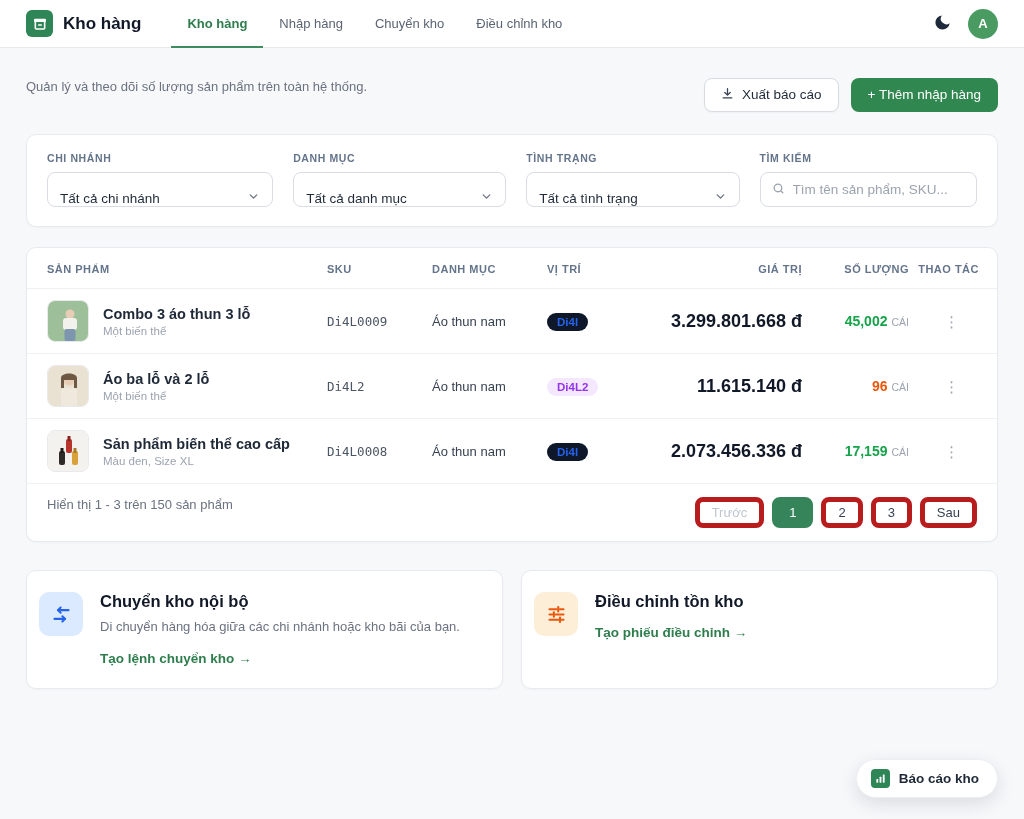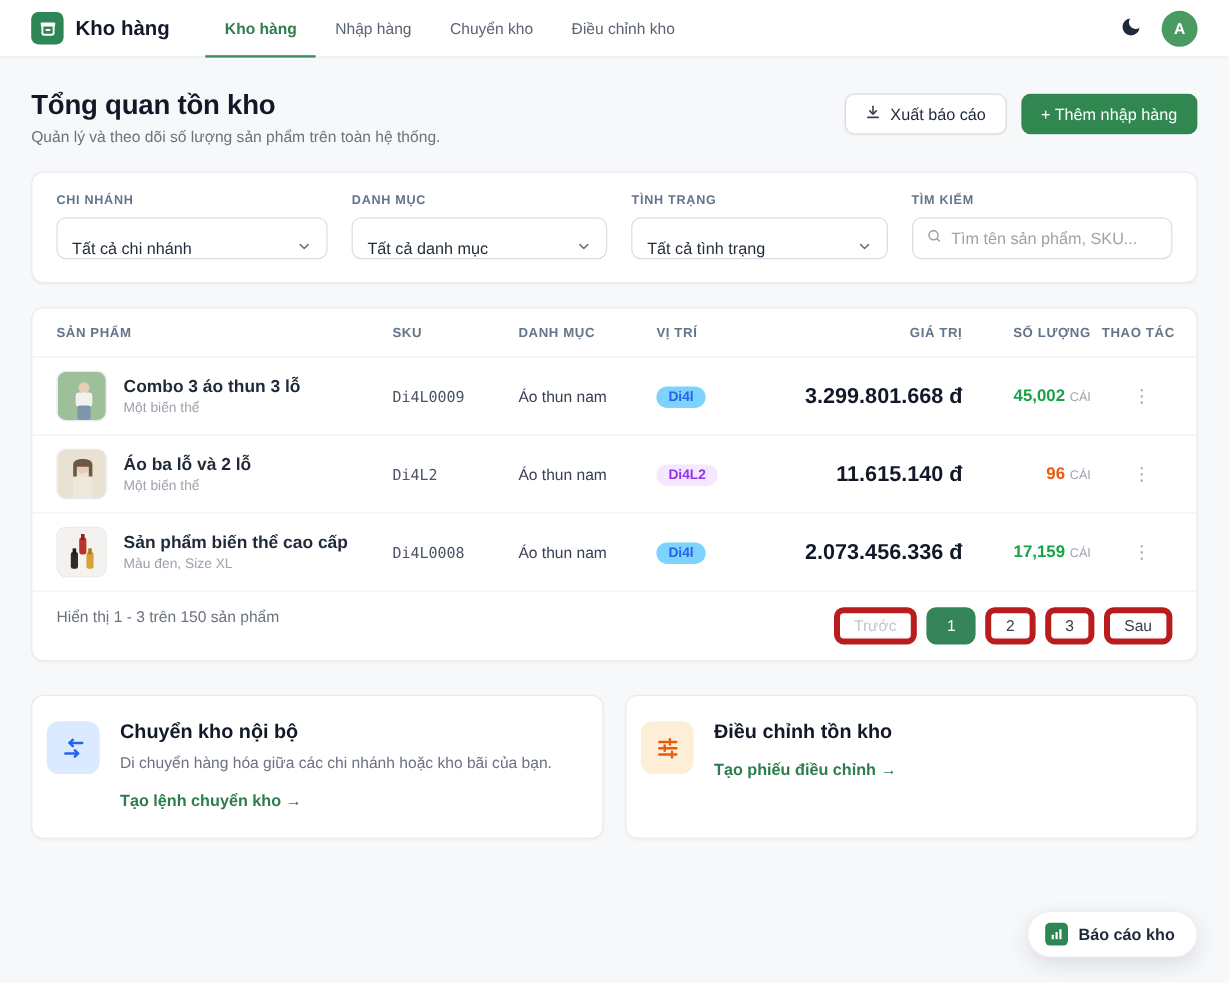--- a/index.html
+++ b/index.html
@@ -34,21 +34,21 @@
     color:#fff; font-size:13px; font-weight:bold;
     display:flex; align-items:center; justify-content:center; cursor:pointer;
   }
   
   .page { padding:26px 26px 0; }
   .page-header { display:flex; justify-content:space-between; align-items:flex-start; }
   .page-title { font-size:23px; font-weight:bold; color:#111827; letter-spacing:-0.2px; }
   .page-subtitle { font-size:13px; color:#6b7280; margin-top:5px; }
   .header-actions { display:flex; gap:12px; margin-top:4px; }
   .btn {
-    display:inline-flex; align-items:center; gap:8px; border-radius:8px;
+    display:inline-flex; gap:8px; border-radius:8px;
     font-size:13.5px; padding:8px 16px; cursor:pointer; border:1px solid transparent;
     font-family:inherit;
   }
   .btn-outline { background:#fff; border-color:#d8dce1; color:#1f2937; box-shadow:0 1px 2px rgba(16,24,40,.04); }
   .btn-primary { background:#30874f; color:#fff; font-weight:normal; }
   
   .card {
     background:#fff; border:1px solid #e8eaee; border-radius:10px;
     box-shadow:0 1px 2px rgba(16,24,40,.03);
   }
@@ -88,21 +88,21 @@
   .prod-cell { display:flex; align-items:center; gap:14px; }
   .thumb { width:42px; height:42px; border-radius:8px; border:1px solid #e7e9ec; overflow:hidden; flex:none; }
   .prod-name { font-size:14.5px; font-weight:bold; color:#1f2937; }
   .prod-variant { font-size:11.5px; color:#9ca3af; margin-top:3px; }
   .sku { font-family:"DejaVu Sans Mono","Liberation Mono",monospace; font-size:12.5px; color:#4b5563; }
   .cat { font-size:13px; color:#374151; }
   .badge {
     display:inline-block; padding:3px 10px; border-radius:999px;
     font-size:11.5px; font-weight:bold;
   }
-  .badge-blue { background:#7dd3fc; color:#2563eb; }
+  .badge-blue { background:#0f172a; color:#2563eb; }
   .badge-purple { background:#f3e8ff; color:#9333ea; }
   .val { font-size:18px; font-weight:bold; color:#111827; }
   .qty { font-size:14px; font-weight:bold; }
   .qty-green { color:#16a34a; }
   .qty-orange { color:#ea580c; }
   .unit { font-size:10.5px; color:#9ca3af; font-weight:normal; margin-left:4px; }
   .kebab {
     background:none; border:none; color:#9ca3af; font-size:15px; cursor:pointer;
     padding:4px 8px; line-height:1; letter-spacing:0;
   }
@@ -179,21 +179,20 @@
       </span>
     </button>
     <div class="avatar">A</div>
   </div>
 </header>
 
 <div class="page">
 
   <div class="page-header">
     <div>
-      <h1 class="page-title">Tổng quan tồn kho</h1>
       <p class="page-subtitle">Quản lý và theo dõi số lượng sản phẩm trên toàn hệ thống.</p>
     </div>
     <div class="header-actions">
       <button class="btn btn-outline">
         <span>
           <svg width="13" height="13" viewBox="0 0 24 24" fill="none" stroke="#374151" stroke-width="2.4" stroke-linecap="round" stroke-linejoin="round">
             <path d="M12 3v11"></path>
               <path d="M7 10l5 5 5-5"></path>
               <path d="M4 20h16"></path>
           </svg>

